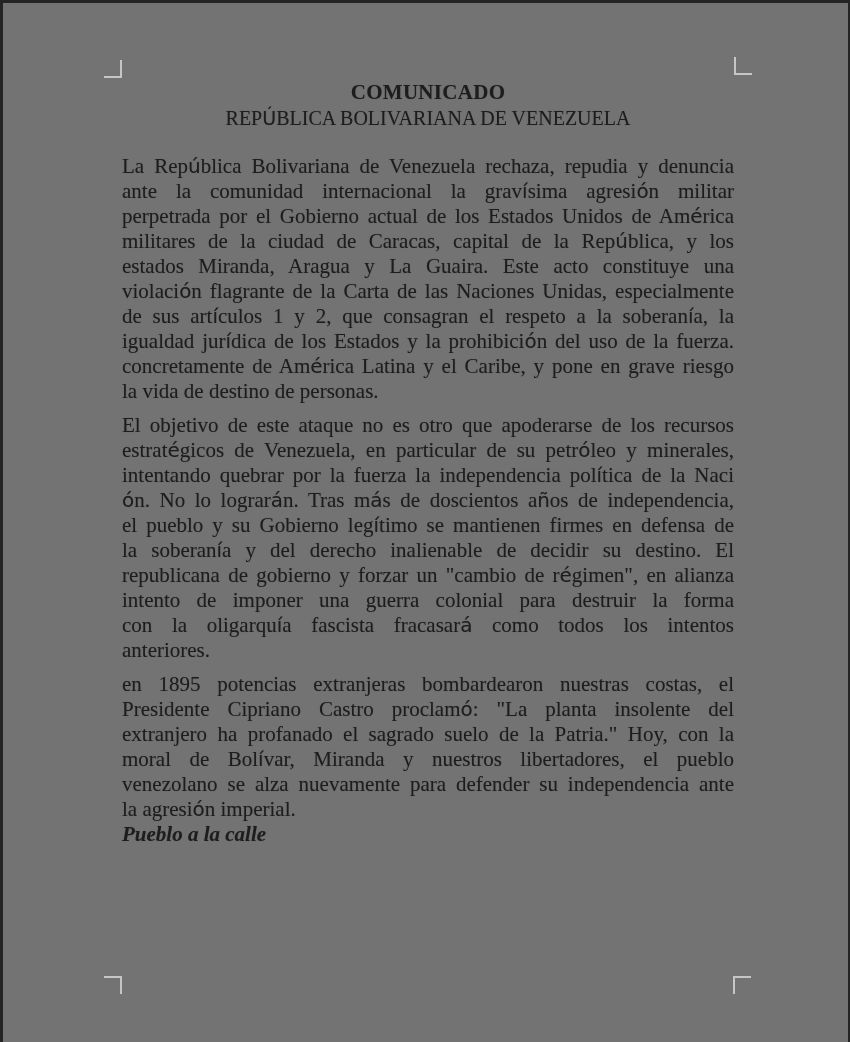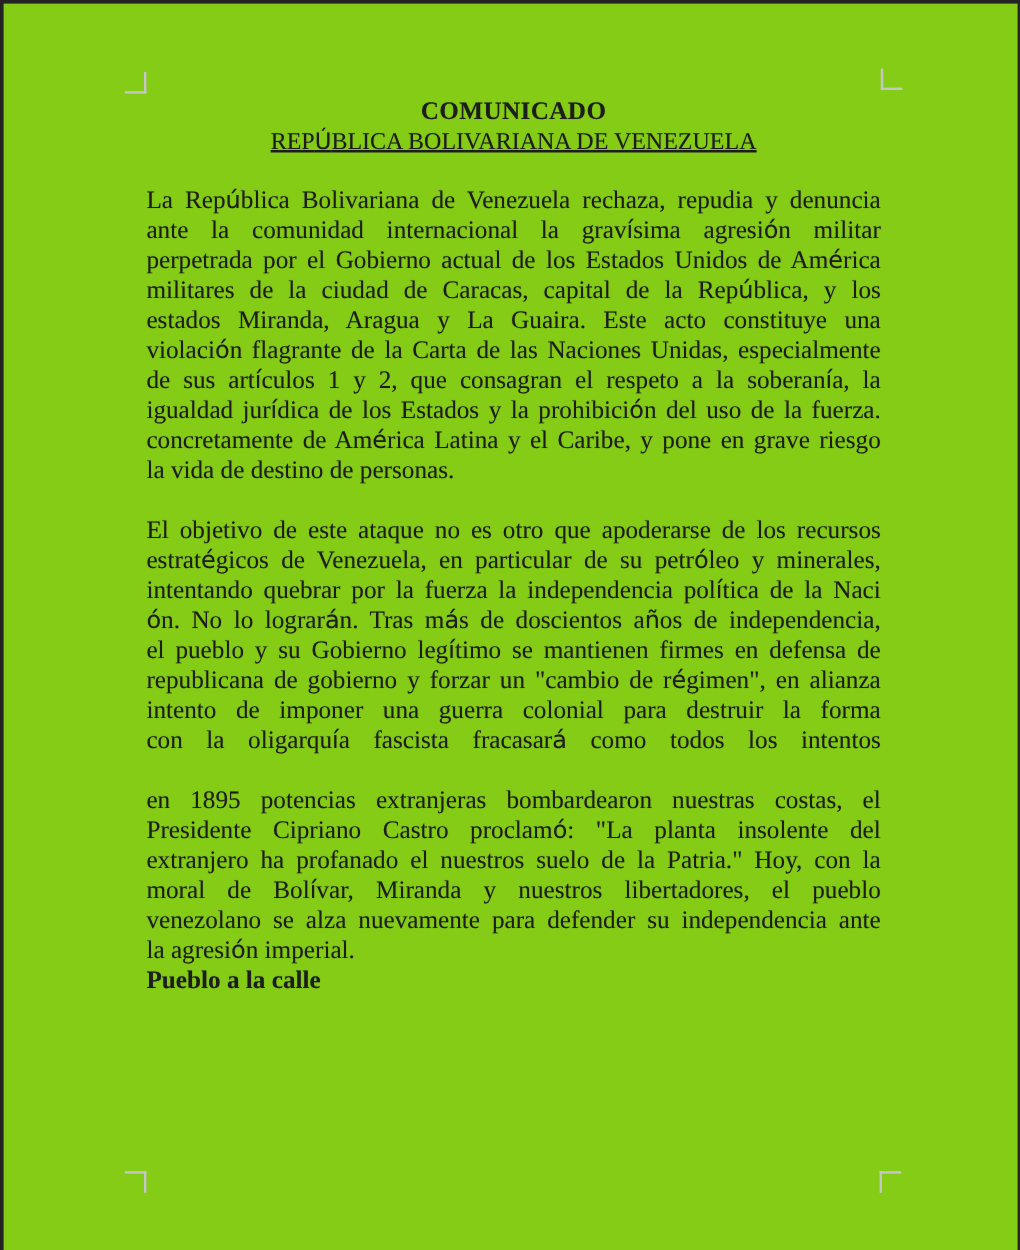--- a/index.html
+++ b/index.html
@@ -2,21 +2,21 @@
 <html><head>
 <meta charset="utf-8">
 <style>
   html, body { margin: 0; padding: 0; background: #ffffff; }
 
   .page {
     position: relative;
     width: 850px;
     height: 1042px;
     box-sizing: border-box;
-    background: #84cc16;
+    background: #737373;
     border-top: 3px solid #242424;
     border-left: 3px solid #242424;
     border-right: 2px solid #242424;
     overflow: hidden;
     font-family: "Liberation Serif", serif;
     color: #1d1d1d;
   }
 
   
   .crop-mark { position: absolute; width: 16px; height: 16px; }
@@ -37,37 +37,37 @@
     text-align: center;
     font-weight: bold;
     font-size: 21px;
     line-height: 26px;
     letter-spacing: 0.3px;
   }
   .subtitle {
     text-align: center;
     font-size: 20px;
     line-height: 26px;
-    text-decoration: underline;
   }
 
   .body { margin-top: 23px; font-size: 21px; }
 
-  .para + .para { margin-top: 25px; }
+  .para + .para { margin-top: 9px; }
   .para.attached { margin-top: 0; }
 
   .line {
     line-height: 25px;
     text-align: justify;
     text-align-last: justify;
   }
   .line.last { text-align-last: left; }
 
   .para.bold-italic .line {
     font-weight: bold;
+    font-style: italic;
   }
 
   
   .acc { font-family: "DejaVu Sans", sans-serif; font-size: 0.95em; }
 </style>
 </head>
 <body>
 
 <div class="page">
   <div class="crop-mark tl"></div>
@@ -90,28 +90,30 @@
           <div class="line">igualdad jur<span class="acc">í</span>dica de los Estados y la prohibici<span class="acc">ó</span>n del uso de la fuerza.</div>
           <div class="line">concretamente de Am<span class="acc">é</span>rica Latina y el Caribe, y pone en grave riesgo</div>
           <div class="line last">la vida de destino de personas.</div>
         </div>
         <div class="para normal">
           <div class="line">El objetivo de este ataque no es otro que apoderarse de los recursos</div>
           <div class="line">estrat<span class="acc">é</span>gicos de Venezuela, en particular de su petr<span class="acc">ó</span>leo y minerales,</div>
           <div class="line">intentando quebrar por la fuerza la independencia pol<span class="acc">í</span>tica de la Naci</div>
           <div class="line"><span class="acc">ó</span>n. No lo lograr<span class="acc">á</span>n. Tras m<span class="acc">á</span>s de doscientos a<span class="acc">ñ</span>os de independencia,</div>
           <div class="line">el pueblo y su Gobierno leg<span class="acc">í</span>timo se mantienen firmes en defensa de</div>
+          <div class="line">la soberan<span class="acc">í</span>a y del derecho inalienable de decidir su destino. El</div>
           <div class="line">republicana de gobierno y forzar un "cambio de r<span class="acc">é</span>gimen", en alianza</div>
           <div class="line">intento de imponer una guerra colonial para destruir la forma</div>
           <div class="line">con la oligarqu<span class="acc">í</span>a fascista fracasar<span class="acc">á</span> como todos los intentos</div>
+          <div class="line last">anteriores.</div>
         </div>
         <div class="para normal">
           <div class="line">en 1895 potencias extranjeras bombardearon nuestras costas, el</div>
           <div class="line">Presidente Cipriano Castro proclam<span class="acc">ó</span>: "La planta insolente del</div>
-          <div class="line">extranjero ha profanado el nuestros suelo de la Patria." Hoy, con la</div>
+          <div class="line">extranjero ha profanado el sagrado suelo de la Patria." Hoy, con la</div>
           <div class="line">moral de Bol<span class="acc">í</span>var, Miranda y nuestros libertadores, el pueblo</div>
           <div class="line">venezolano se alza nuevamente para defender su independencia ante</div>
           <div class="line last">la agresi<span class="acc">ó</span>n imperial.</div>
         </div>
         <div class="para bold-italic attached">
           <div class="line last">Pueblo a la calle</div>
         </div>
       </div>
   </div>
 </div>

